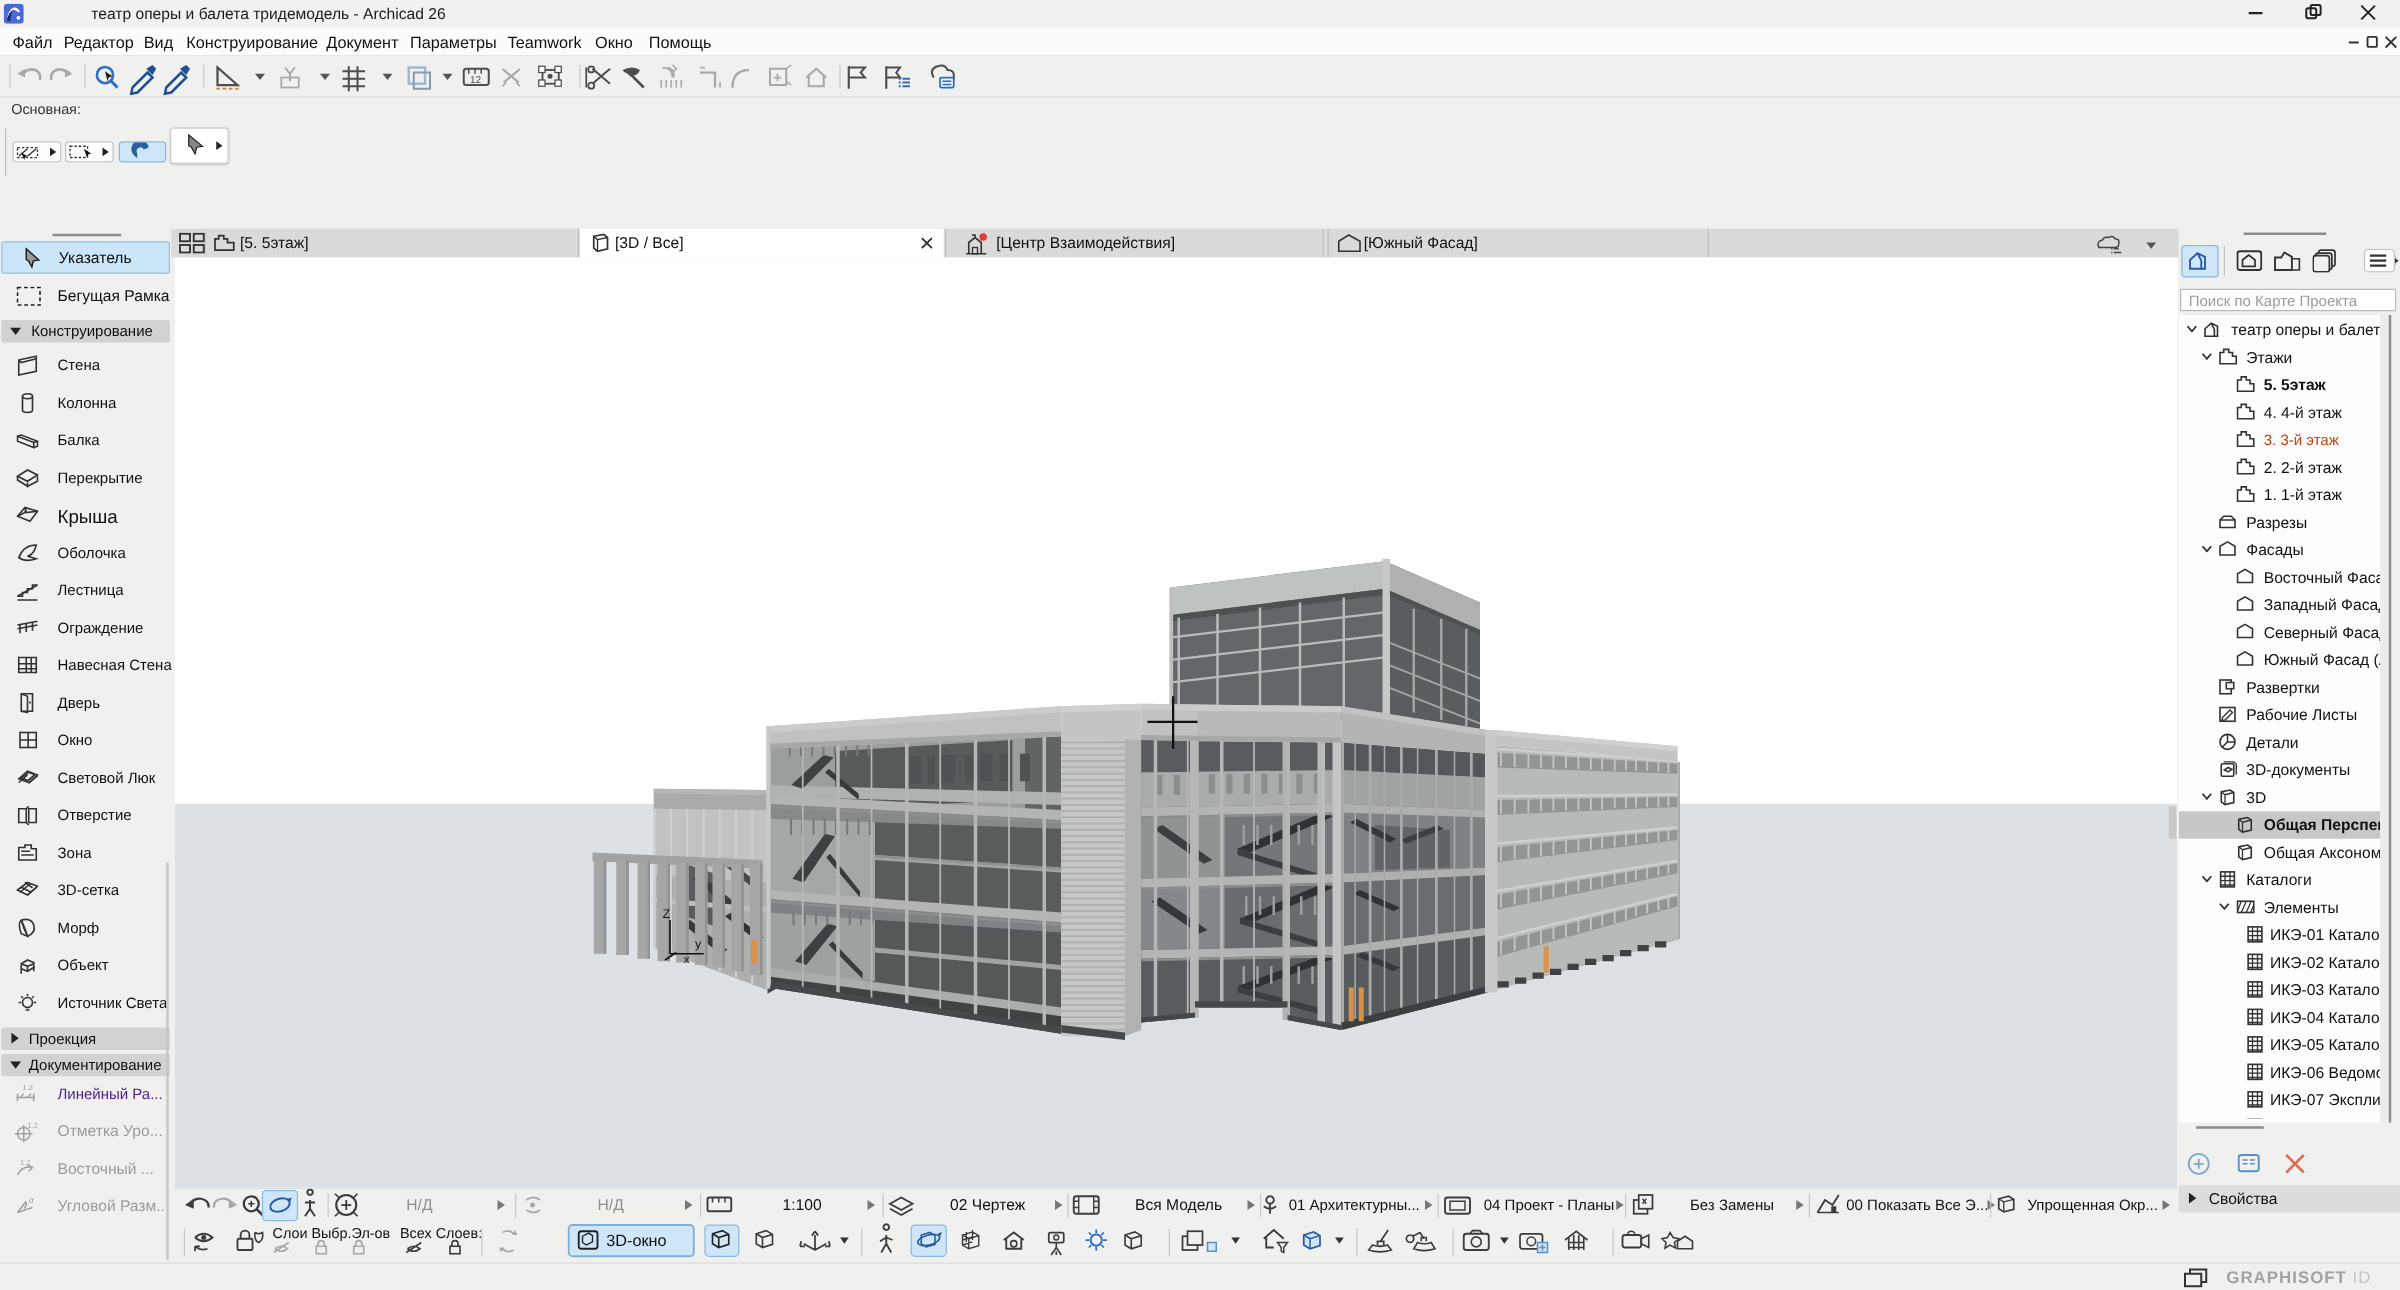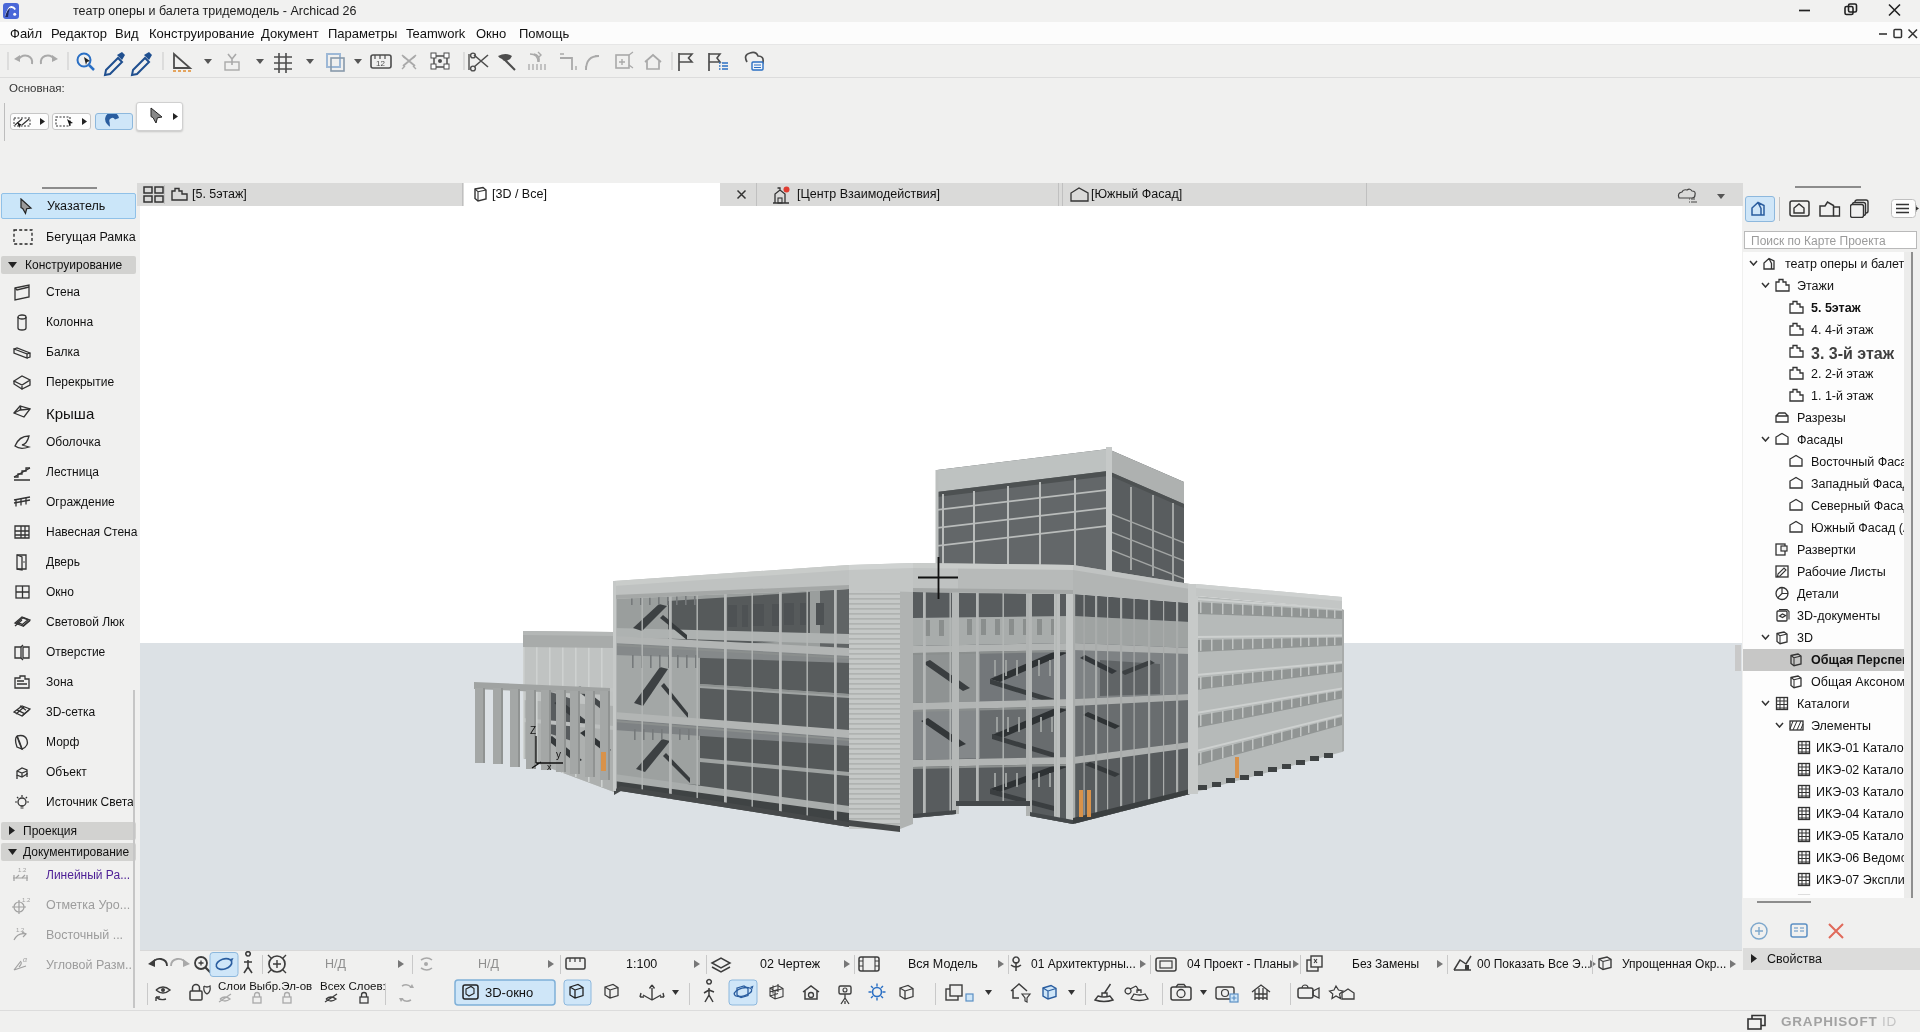--- a/index.html
+++ b/index.html
@@ -313,21 +313,21 @@
         <rect x="12" y="10" width="8" height="6"></rect>
       </g>
     </svg>
     <div style="position:absolute;left:27px;top:2px;width:1px;height:19px;background:#c2c2c2"></div>
     <div class="tab" style="left:28px;width:298px;background:#dadad9;border-right:1px solid #c0c0c0;">
 <svg style="position:absolute;left:6px;top:4px" width="18" height="15" viewBox="0 0 18 15">
         <path d="M1 13 V4 h3 V1.5 h4 V4 h3 l0 3 h5 v6 z" fill="none" stroke="#333" stroke-width="1.4"></path>
       </svg>
 <div class="tlbl" style="left:27px">[5. 5этаж]</div>
     </div>
-    <div class="tab active" style="left:327px;width:256px;background:#ffffff;">
+    <div class="tab active" style="left:327px;width:291px;background:#ffffff;">
 <svg style="position:absolute;left:8px;top:3px" width="17" height="17" viewBox="0 0 17 17">
         <path d="M3 3 l8 -1.5 3 2.5 v9 l-8 2 -3 -2.5 z" fill="none" stroke="#333" stroke-width="1.4"></path>
         <path d="M3 3 l3 2.7 v9.3 M6 5.7 l8 -1.7" fill="none" stroke="#333" stroke-width="1.1"></path>
       </svg>
 <div class="tlbl" style="left:28px">[3D / Все]</div>
 <svg style="position:absolute;left:272px;top:6px" width="11" height="11" viewBox="0 0 11 11">
         <path d="M1.5 1.5 l8 8 m0 -8 l-8 8" stroke="#333" stroke-width="1.5"></path>
       </svg>
     </div>
     <div class="tab" style="left:619px;width:303px;background:#dadad9;border-right:1px solid #c0c0c0;border-left:1px solid #c0c0c0;">
@@ -795,21 +795,21 @@
         <path d="M1 13 V4 h3 V1.5 h4 V4 h3 v3 h3 v6 z" fill="none" stroke="#333" stroke-width="1.3"></path>
       </svg>
       <div style="position:absolute;left:68px;top:48px;font-size:12.5px;color:#111;font-weight:bold;white-space:nowrap">5. 5этаж</div>
       <svg style="position:absolute;left:46px;top:69px" width="15" height="15" viewBox="0 0 15 15">
         <path d="M1 13 V4 h3 V1.5 h4 V4 h3 v3 h3 v6 z" fill="none" stroke="#333" stroke-width="1.3"></path>
       </svg>
       <div style="position:absolute;left:68px;top:70px;font-size:12.5px;color:#111;font-weight:normal;white-space:nowrap">4. 4-й этаж</div>
       <svg style="position:absolute;left:46px;top:91px" width="15" height="15" viewBox="0 0 15 15">
         <path d="M1 13 V4 h3 V1.5 h4 V4 h3 v3 h3 v6 z" fill="none" stroke="#333" stroke-width="1.3"></path>
       </svg>
-      <div style="position:absolute;left:68px;top:92px;font-size:16px;color:#404040;font-weight:bold;white-space:nowrap">3. 3-й этаж</div>
+      <div style="position:absolute;left:68px;top:92px;font-size:12px;color:#c2410c;font-weight:normal;white-space:nowrap">3. 3-й этаж</div>
       <svg style="position:absolute;left:46px;top:113px" width="15" height="15" viewBox="0 0 15 15">
         <path d="M1 13 V4 h3 V1.5 h4 V4 h3 v3 h3 v6 z" fill="none" stroke="#333" stroke-width="1.3"></path>
       </svg>
       <div style="position:absolute;left:68px;top:114px;font-size:12.5px;color:#111;font-weight:normal;white-space:nowrap">2. 2-й этаж</div>
       <svg style="position:absolute;left:46px;top:135px" width="15" height="15" viewBox="0 0 15 15">
         <path d="M1 13 V4 h3 V1.5 h4 V4 h3 v3 h3 v6 z" fill="none" stroke="#333" stroke-width="1.3"></path>
       </svg>
       <div style="position:absolute;left:68px;top:136px;font-size:12.5px;color:#111;font-weight:normal;white-space:nowrap">1. 1-й этаж</div>
       <svg style="position:absolute;left:32px;top:157px" width="15" height="15" viewBox="0 0 15 15">
         <path d="M1 12 V6 h12 v6 z M1 6 l3 -3 h6 l3 3" fill="none" stroke="#333" stroke-width="1.3"></path>

